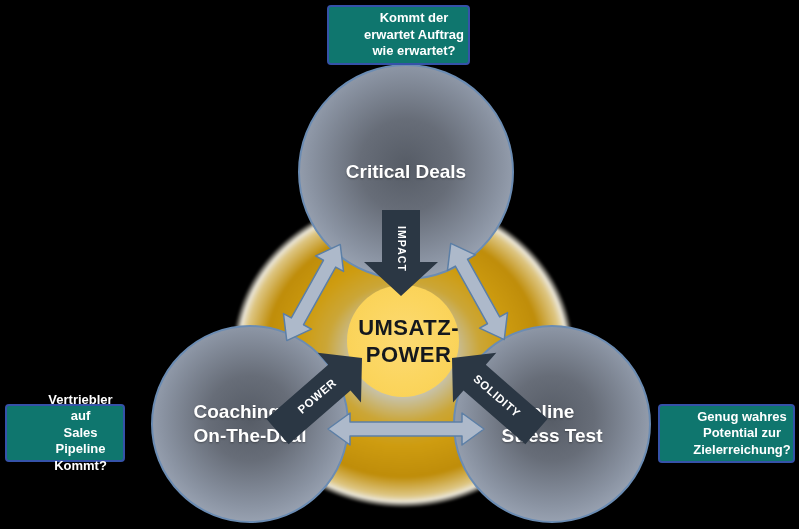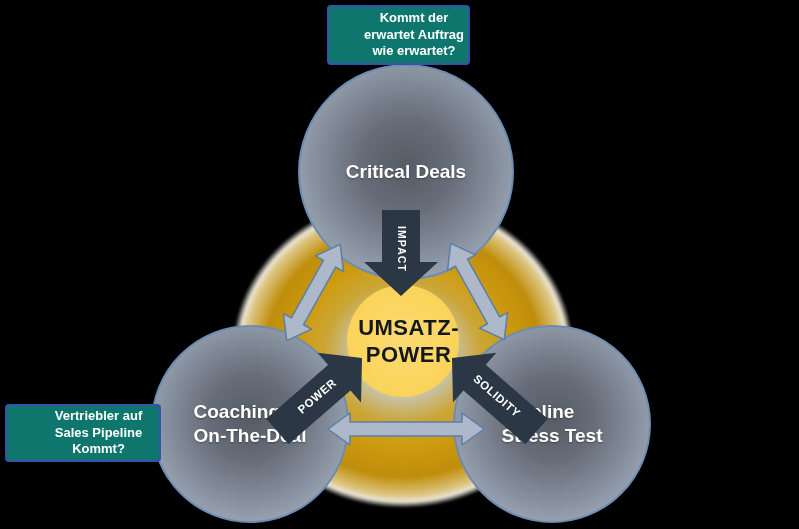--- a/index.html
+++ b/index.html
@@ -47,21 +47,21 @@
   
   .callout{
     position:absolute;background:#0f766e;border:2.5px solid #3552A8;border-radius:4px;
     color:#FFF;font-weight:700;font-size:13px;line-height:16.5px;text-align:center;
     display:flex;flex-direction:column;align-items:center;justify-content:center;
     box-sizing:border-box;
     padding-left:31px;
   }
   .callout span{display:block;}
   .callout-top{left:327px;top:5px;width:143px;height:60px;}
-  .callout-left{left:5px;top:404px;width:156px;height:58px;}
+  .callout-left{left:5px;top:404px;width:120px;height:58px;}
   .callout-right{left:658px;top:404px;width:137px;height:59px;}
 </style>
 </head>
 <body>
 
 <div class="stage">
 
   <div class="gold-blob"></div>
 
   <div class="circle node-top">
@@ -121,14 +121,19 @@
     <span>erwartet Auftrag</span>
     <span>wie erwartet?</span>
   </div>
 
   <div class="callout callout-left">
     <span>Vertriebler auf</span>
     <span>Sales Pipeline</span>
     <span>Kommt?</span>
   </div>
 
+  <div class="callout callout-right">
+    <span>Genug wahres</span>
+    <span>Potential zur</span>
+    <span>Zielerreichung?</span>
+  </div>
 
 </div>
 
 </body></html>

